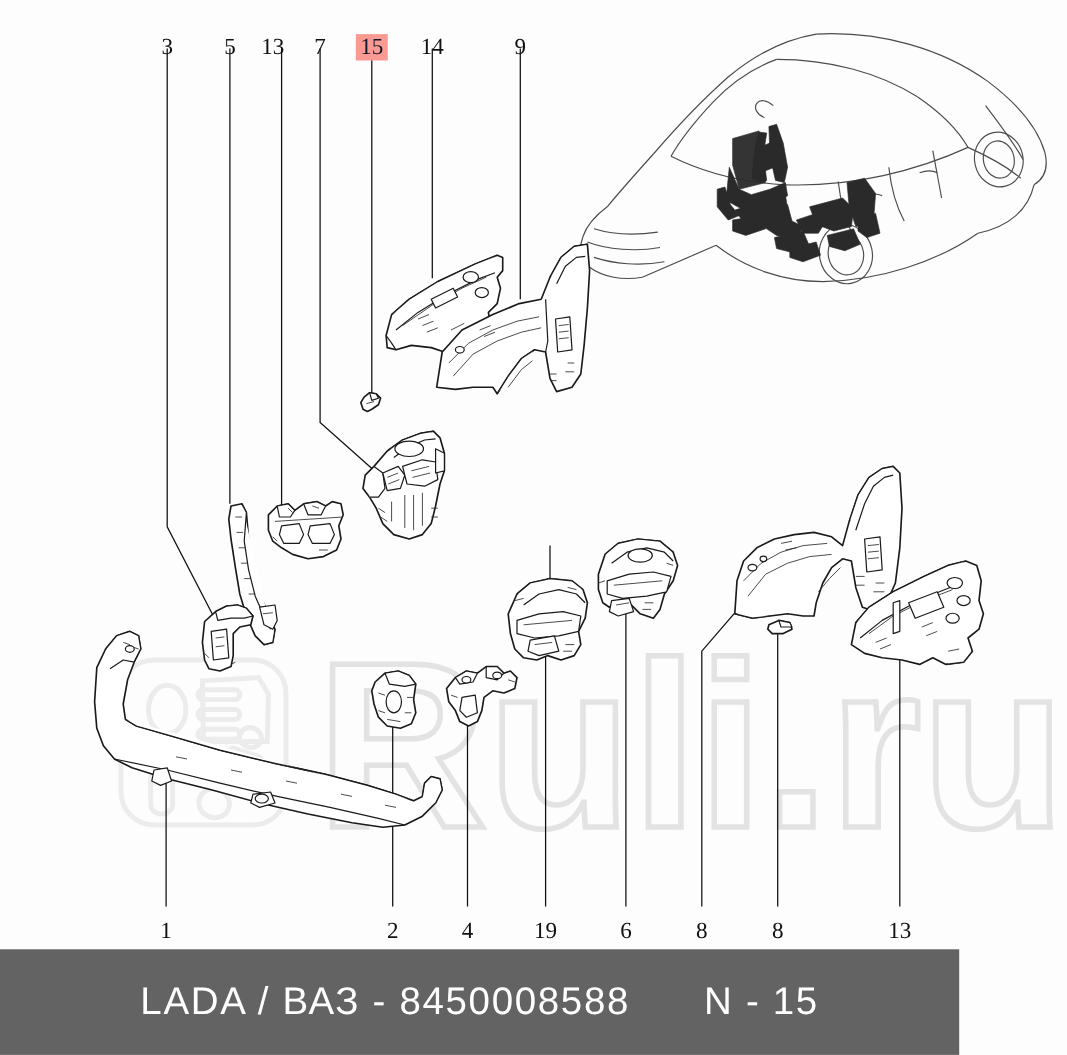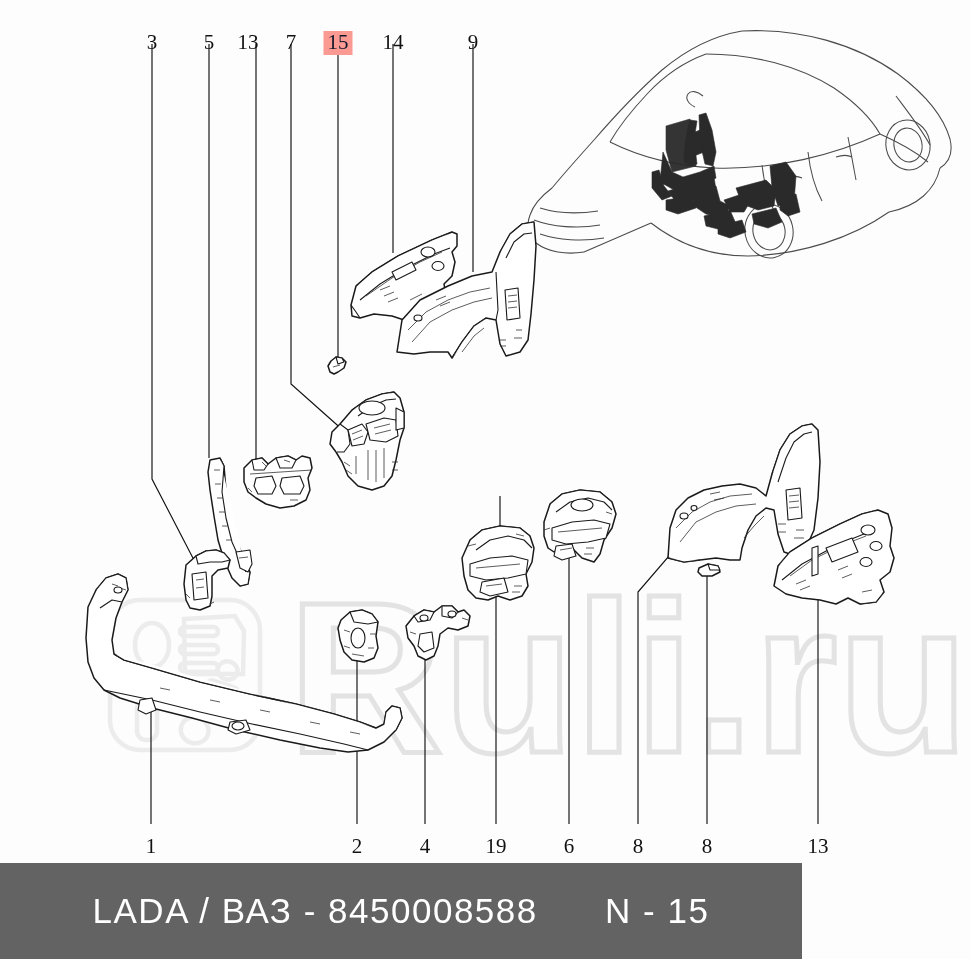--- a/index.html
+++ b/index.html
@@ -10,21 +10,21 @@
     font-family:"Liberation Sans", sans-serif;
     overflow:hidden;
     position:relative;
   }
   #sheet{
     position:absolute;left:0;top:0;width:970px;height:959px;
     background:#fdfdfd;
   }
   #canvas{position:absolute;left:0;top:0;width:970px;height:863px;}
   .footer{
-    position:absolute;left:0;top:863px;width:802px;height:96px;
+    position:absolute;left:0;top:863px;width:872px;height:96px;
     background:#636363;
     display:flex;align-items:center;justify-content:center;
   }
   .footer-text{
     color:#ffffff;
     font-family:"Liberation Sans", sans-serif;
     font-size:35px;
     font-weight:400;
     letter-spacing:1.5px;
     white-space:pre;

